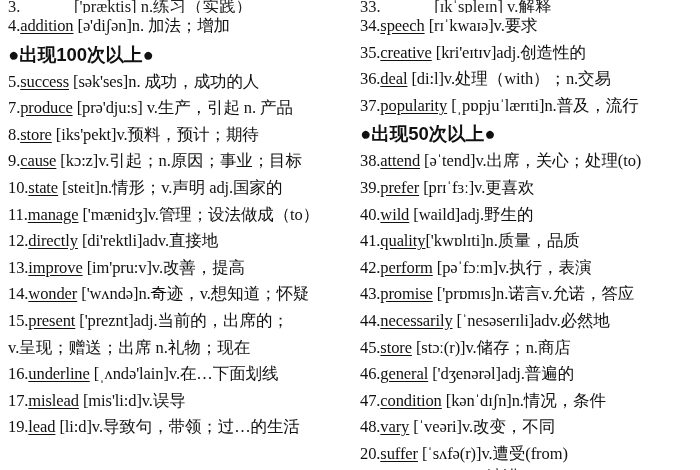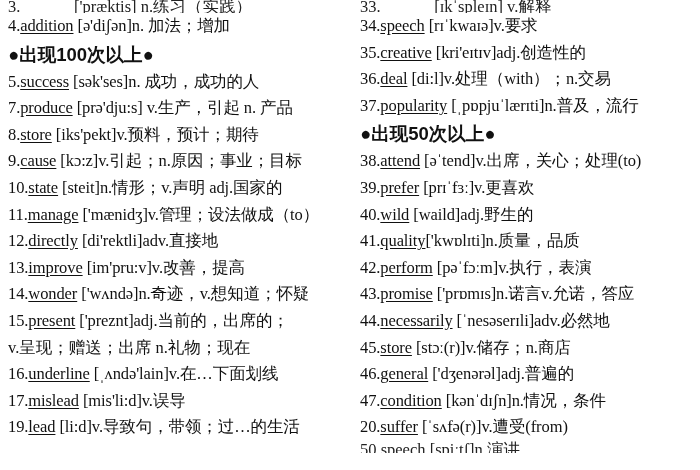--- a/index.html
+++ b/index.html
@@ -148,19 +148,20 @@
     <div class="entry"><span class="num">43.</span><span class="word">promise</span><span class="rest"> ['prɒmɪs]n.诺言v.允诺，答应</span></div>
 
     <div class="entry"><span class="num">44.</span><span class="word">necessarily</span><span class="rest"> [ˈnesəserɪli]adv.必然地</span></div>
 
     <div class="entry"><span class="num">45.</span><span class="word">store</span><span class="rest"> [stɔː(r)]v.储存；n.商店</span></div>
 
     <div class="entry"><span class="num">46.</span><span class="word">general</span><span class="rest"> ['dʒenərəl]adj.普遍的</span></div>
 
     <div class="entry"><span class="num">47.</span><span class="word">condition</span><span class="rest"> [kənˈdɪʃn]n.情况，条件</span></div>
 
+    <div class="entry"><span class="num">48.</span><span class="word">vary</span><span class="rest"> [ˈveəri]v.改变，不同</span></div>
 
     <div class="entry"><span class="num">20.</span><span class="word">suffer</span><span class="rest"> [ˈsʌfə(r)]v.遭受(from)</span></div>
 
     <div class="faded-bottom">50.speech [spiːtʃ]n.演讲</div>
   </div>
 
 </div>
 
 </body></html>

